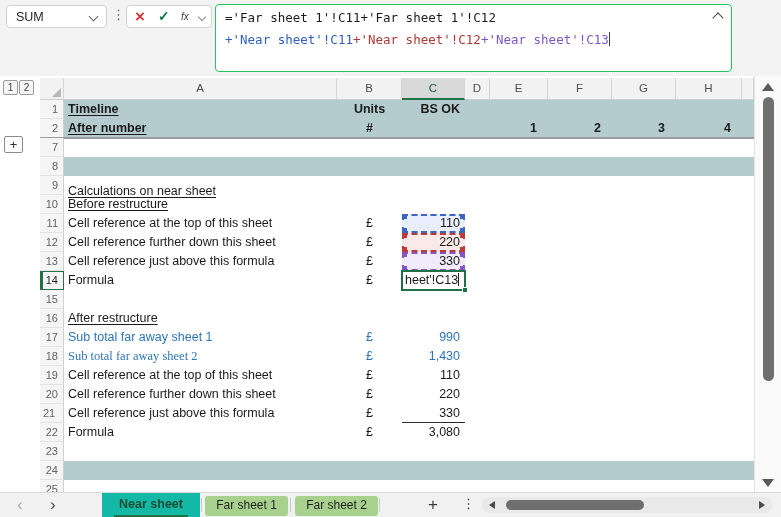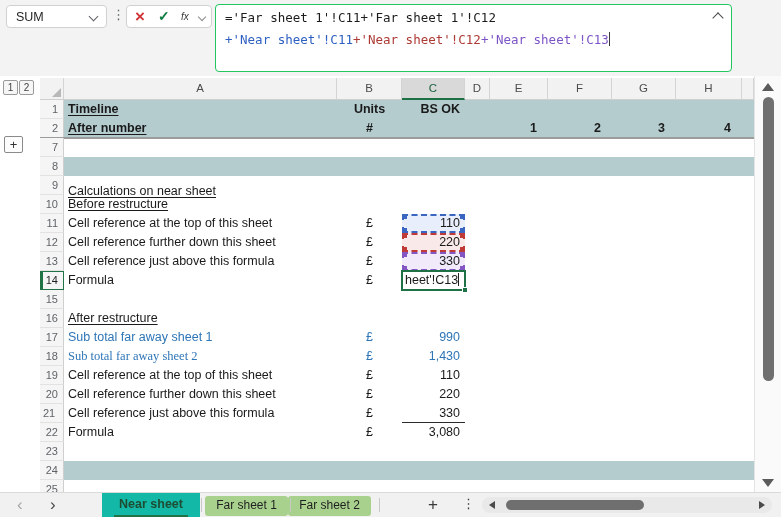--- a/index.html
+++ b/index.html
@@ -219,21 +219,21 @@
     <span class="navarrow nav-prev">‹</span>
     <span class="navarrow nav-next">›</span>
     <div>
         <div class="tab active" style="left: 102px; width: 98px;">
           <div class="tlabel">Near sheet</div>
           <div class="underl"></div>
         </div>
         <div class="tab green" style="left: 205px; width: 83px;">
           <div class="tlabel">Far sheet 1</div>
         </div>
-        <div class="tab green" style="left: 288px; width: 83px;">
+        <div class="tab green" style="left: 295px; width: 83px;">
           <div class="tlabel">Far sheet 2</div>
         </div>
         <div class="tabsep" style="left: 201px;"></div>
         <div class="tabsep" style="left: 290px;"></div>
         <div class="tabsep" style="left: 379px;"></div>
       </div>
     <span class="addsheet">+</span>
     <span class="moredots">⋮</span>
     <div class="hscroll">
       <span class="htri-l"></span>

